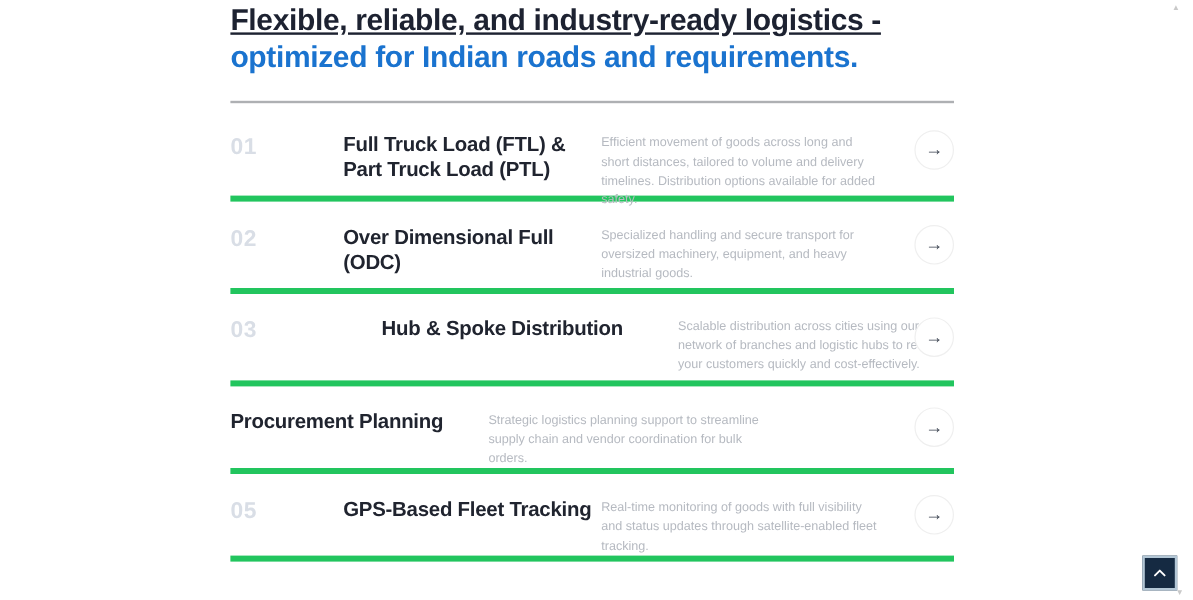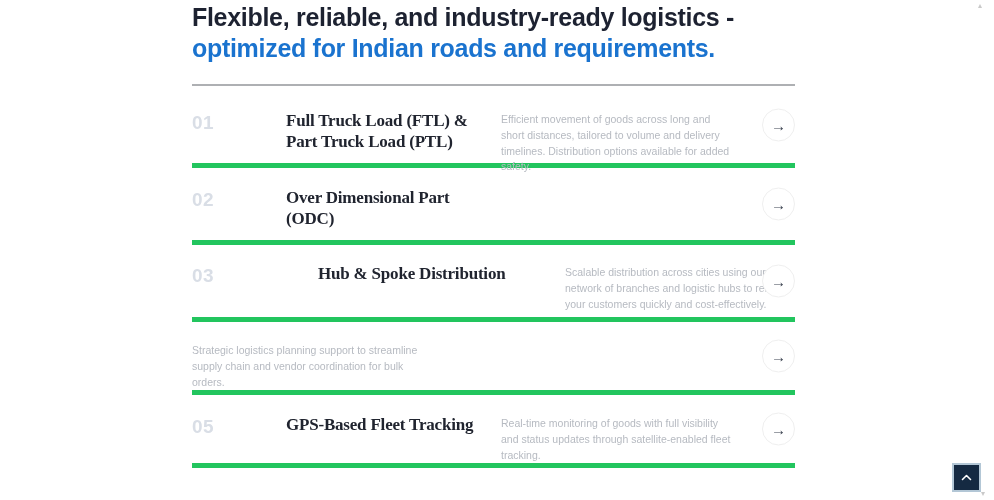--- a/index.html
+++ b/index.html
@@ -15,21 +15,21 @@
     left: 192px; top: 0;
     width: 603px;
   }
   .heading {
     padding-top: 2px;
     font-size: 25px;
     font-weight: 700;
     line-height: 1.22;
     letter-spacing: -0.3px;
   }
-  .heading .line1 { color: #1d2231; }
+  .heading .line1 { color: #1d2231; text-decoration: underline; }
   .heading .line2 { color: #1a73cf; }
   .top-divider {
     margin-top: 21px;
     height: 2px;
     background: #aeb0b3;
     border: none;
   }
   .service-row {
     display: flex;
     align-items: flex-start;
@@ -52,21 +52,20 @@
   }
   .title {
     width: 215px;
     flex: 0 0 215px;
     font-size: 17px;
     font-weight: 700;
     color: #20242f;
     line-height: 1.25;
     letter-spacing: -0.2px;
     margin-top: -2px;
-    font-family: Liberation Serif, serif;
   }
   .desc {
     width: 232px;
     flex: 0 0 232px;
     font-size: 10.5px;
     color: #b6bac1;
     line-height: 1.5;
     margin-right: auto;
   }
   .arrow-btn {
@@ -123,36 +122,38 @@
     <div class="num">01</div>
     <div class="title">Full Truck Load (FTL) &amp; Part Truck Load (PTL)</div>
     <div class="desc">Efficient movement of goods across long and short distances, tailored to volume and delivery timelines. Distribution options available for added safety.</div>
     <button class="arrow-btn">
       <span>→</span>
     </button>
   </div>
 
   <div class="service-row r2">
     <div class="num">02</div>
-    <div class="title">Over Dimensional Part (ODC)</div>
+    <div class="title">Over Dimensional Full (ODC)</div>
+    <div class="desc">Specialized handling and secure transport for oversized machinery, equipment, and heavy industrial goods.</div>
     <button class="arrow-btn">
       <span>→</span>
     </button>
   </div>
 
   <div class="service-row r3">
     <div class="num">03</div>
     <div class="title">Hub &amp; Spoke Distribution</div>
     <div class="desc">Scalable distribution across cities using our network of branches and logistic hubs to reach your customers quickly and cost-effectively.</div>
     <button class="arrow-btn">
       <span>→</span>
     </button>
   </div>
 
   <div class="service-row r4">
+    <div class="title">Procurement Planning</div>
     <div class="desc">Strategic logistics planning support to streamline supply chain and vendor coordination for bulk orders.</div>
     <button class="arrow-btn">
       <span>→</span>
     </button>
   </div>
 
   <div class="service-row r5">
     <div class="num">05</div>
     <div class="title">GPS-Based Fleet Tracking</div>
     <div class="desc">Real-time monitoring of goods with full visibility and status updates through satellite-enabled fleet tracking.</div>

